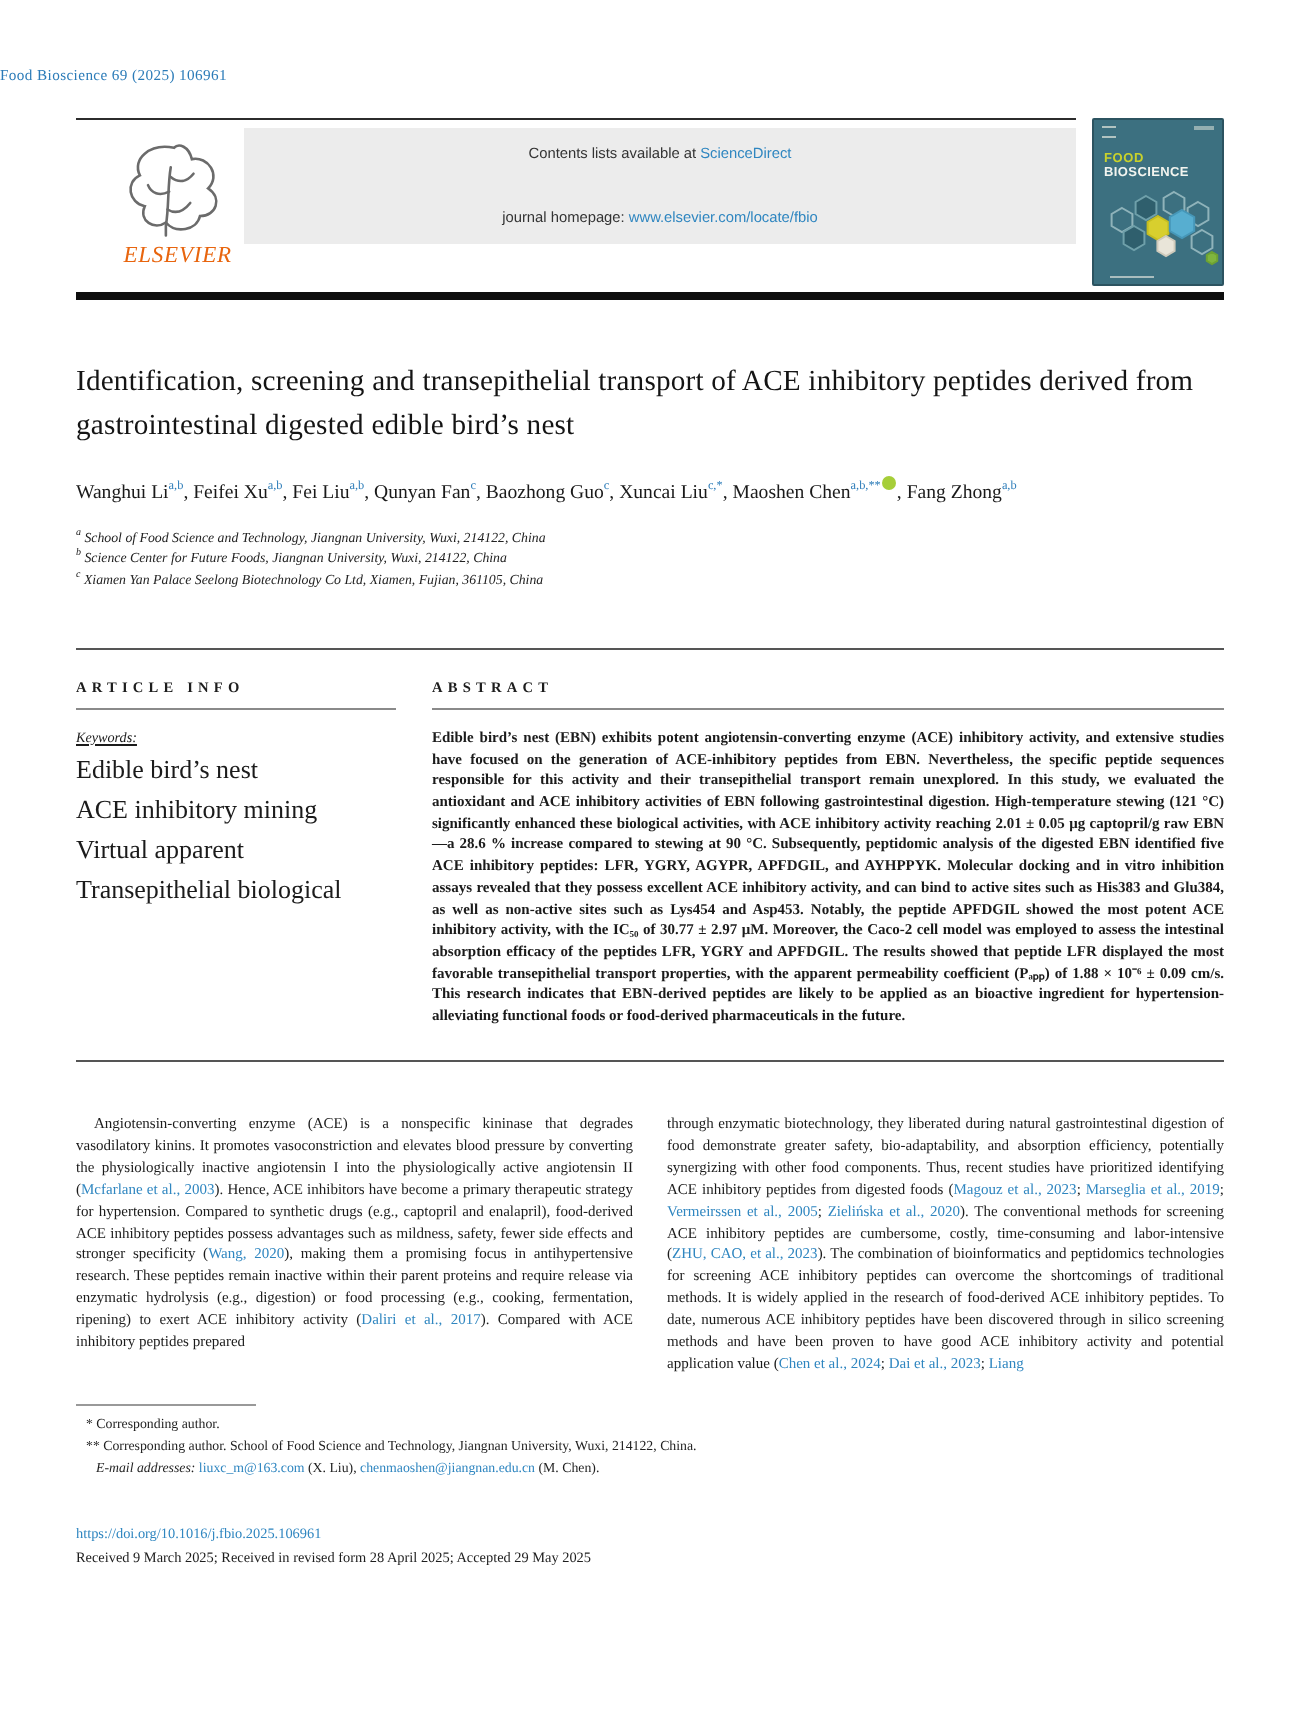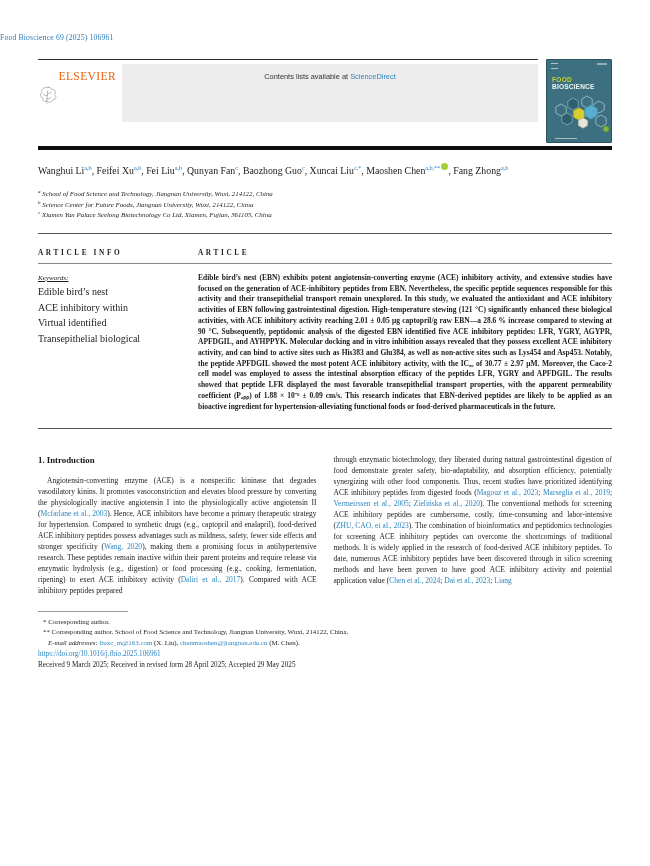--- a/index.html
+++ b/index.html
@@ -10,21 +10,21 @@
     position:relative; overflow:hidden;
   }
   .content { padding:0 38px; }
 
   
   .citation { padding-top:33px; text-align:left; font-size:7.6px; color:#2b7bb8; letter-spacing:0.2px; }
 
   
   .masthead { display:flex; margin-top:17px; align-items:flex-start; }
   .masthead-main { flex:1; border-top:1.5px solid #2c2c2c; padding-top:4px; display:flex; }
-  .logo-block { width:78px; display:flex; flex-direction:row; align-items:flex-start; padding-top:5px; }
+  .logo-block { width:78px; display:flex; flex-direction:column; align-items:flex-end; padding-top:5px;font-style:italic; }
   .tree-svg { width:58px; height:52px; }
   .logo-text { font-size:11.5px; color:#e8650e; letter-spacing:0.4px; margin-top:1px; }
   .journal-box {
     flex:1; background:#ececec; margin-left:6px; height:58px;
     display:flex; flex-direction:column; justify-content:space-between;
     text-align:center; padding:8px 8px 9px;
   }
   .contents-line, .homepage-line { font-family:"Liberation Sans", sans-serif; font-size:7.4px; color:#333; }
   .journal-name { font-size:16px; color:#101010; letter-spacing:0.2px; }
   .seg-link { color:#2f86c0; }
@@ -53,46 +53,46 @@
   .orcid {
     display:inline-block; width:7px; height:7px; border-radius:50%;
     background:#a6ce39; vertical-align:super; margin-left:1px;
   }
   .affiliations { margin-top:9px; }
   .affil { font-size:6.9px; font-style:italic; line-height:1.55; color:#222; }
   .affil sup { font-size:5px; font-style:italic; vertical-align:super; line-height:0; }
 
   
   .info-abstract {
-    margin-top:12px; border-top:1px solid #555; border-bottom:1px solid #555;
-    display:flex; padding:14px 0 16px;
+    margin-top:27px; border-top:1px solid #555; border-bottom:1px solid #555;
+    display:flex; gap:18px; padding:14px 0 16px;
   }
   .info-col { width:160px; flex:none; }
   .abs-col { flex:1; }
   .block-heading { font-size:7.3px; font-weight:bold; letter-spacing:2.6px; color:#1d1d1d; }
   .heading-rule { border-top:1px solid #8a8a8a; margin-top:6px; margin-bottom:9px; }
   .kw-label { font-size:7.1px; font-style:italic; line-height:1.55;text-decoration:underline; }
-  .kw { font-size:10px; line-height:1.55; }
+  .kw { font-size:13px; line-height:1.55; }
   .abs-text { font-size:7.5px; line-height:1.43; text-align:justify; color:#1b1b1b;font-weight:bold; }
 
   
   .intro-cols { margin-top:26px; display:flex; gap:17px; }
   .intro-cols .col { flex:1; min-width:0; }
   .sec-heading { font-size:8.8px; font-weight:bold; color:#151515; margin-bottom:11px; }
   .body-text { font-size:7.5px; line-height:1.46; text-align:justify; color:#1b1b1b; }
   .indent { text-indent:9px; }
 
   
   .footnotes { margin-top:14px; }
   .fn-rule { width:90px; border-top:1px solid #999; margin-bottom:5px; }
   .fn { font-size:6.9px; line-height:1.55; padding-left:5px; color:#1f1f1f; }
   .fn-email { padding-left:10px; }
 
   
-  .publication { }
+  .publication { margin-top:22px; }
   .doi { font-size:7.2px; line-height:1.6; }
   .pub-line { font-size:7.2px; line-height:1.6; color:#1d1d1d; }
 </style>
 </head>
 <body>
 
 <div class="page">
   <div class="citation">Food Bioscience 69 (2025) 106961</div>
 
   <div class="content">
@@ -106,20 +106,21 @@
               <path d="M33 18 C31 30, 32 42, 30 54 L30 60"></path>
               <path d="M33 24 C38 28, 43 27, 47 22"></path>
               <path d="M32 33 C26 36, 21 34, 19 29"></path>
               <path d="M31 44 C36 47, 41 45, 45 40"></path>
             </g>
           </svg>
           <div class="logo-text">ELSEVIER</div>
         </div>
         <div class="journal-box">
           <div class="contents-line"><span>Contents lists available at </span><span class="seg-link">ScienceDirect</span></div>
+          <div class="homepage-line"><span>journal homepage: </span><span class="seg-link">www.elsevier.com/locate/fbio</span></div>
         </div>
       </div>
       <div class="cover">
         <div class="cover-mark-tl"></div>
         <div class="cover-mark-tr"></div>
         <div class="cover-title">
           <div class="cover-food">FOOD</div>
           <div class="cover-bio">BIOSCIENCE</div>
         </div>
         <svg class="cover-hexes" viewBox="0 0 66 44">
@@ -134,51 +135,51 @@
             <polygon points="36,28 40.3,30.5 40.3,35.5 36,38 31.7,35.5 31.7,30.5" fill="#e9e5d9" stroke="#cfcabb"></polygon>
             <polygon points="54,25 59.2,28 59.2,34 54,37 48.8,34 48.8,28" fill="none" stroke="#8fb3ba"></polygon>
             <polygon points="59,36 61.6,37.5 61.6,40.5 59,42 56.4,40.5 56.4,37.5" fill="#7fb53e" stroke="#6da232"></polygon>
           </g>
         </svg>
         <div class="cover-mark-bottom"></div>
       </div>
     </div>
     <div class="black-bar"></div>
 
+    <h1 class="title">Identification, screening and transepithelial transport of ACE inhibitory peptides derived from gastrointestinal digested edible bird’s nest</h1>
 
     <div class="authors">
       <span><span>Wanghui Li</span><sup class="auth-sup">a,b</sup><span>, </span></span><span><span>Feifei Xu</span><sup class="auth-sup">a,b</sup><span>, </span></span><span><span>Fei Liu</span><sup class="auth-sup">a,b</sup><span>, </span></span><span><span>Qunyan Fan</span><sup class="auth-sup">c</sup><span>, </span></span><span><span>Baozhong Guo</span><sup class="auth-sup">c</sup><span>, </span></span><span><span>Xuncai Liu</span><sup class="auth-sup">c,*</sup><span>, </span></span><span><span>Maoshen Chen</span><sup class="auth-sup">a,b,**</sup><span class="orcid"></span><span>, </span></span><span><span>Fang Zhong</span><sup class="auth-sup">a,b</sup><span></span></span>
     </div>
 
     <div class="affiliations">
       <div class="affil"><sup>a</sup><span> School of Food Science and Technology, Jiangnan University, Wuxi, 214122, China</span></div>
       <div class="affil"><sup>b</sup><span> Science Center for Future Foods, Jiangnan University, Wuxi, 214122, China</span></div>
       <div class="affil"><sup>c</sup><span> Xiamen Yan Palace Seelong Biotechnology Co Ltd, Xiamen, Fujian, 361105, China</span></div>
     </div>
 
     <div class="info-abstract">
       <div class="info-col">
         <div class="block-heading">ARTICLE INFO</div>
         <div class="heading-rule"></div>
         <div class="kw-label">Keywords:</div>
         <div class="kw">Edible bird’s nest</div>
-        <div class="kw">ACE inhibitory within</div>
-        <div class="kw">Virtual identified</div>
+        <div class="kw">ACE inhibitory mining</div>
+        <div class="kw">Virtual apparent</div>
         <div class="kw">Transepithelial biological</div>
       </div>
       <div class="abs-col">
-        <div class="block-heading">ARTICLE</div>
+        <div class="block-heading">ABSTRACT</div>
         <div class="heading-rule"></div>
         <p class="abs-text">Edible bird’s nest (EBN) exhibits potent angiotensin-converting enzyme (ACE) inhibitory activity, and extensive studies have focused on the generation of ACE-inhibitory peptides from EBN. Nevertheless, the specific peptide sequences responsible for this activity and their transepithelial transport remain unexplored. In this study, we evaluated the antioxidant and ACE inhibitory activities of EBN following gastrointestinal digestion. High-temperature stewing (121 °C) significantly enhanced these biological activities, with ACE inhibitory activity reaching 2.01 ± 0.05 μg captopril/g raw EBN—a 28.6 % increase compared to stewing at 90 °C. Subsequently, peptidomic analysis of the digested EBN identified five ACE inhibitory peptides: LFR, YGRY, AGYPR, APFDGIL, and AYHPPYK. Molecular docking and in vitro inhibition assays revealed that they possess excellent ACE inhibitory activity, and can bind to active sites such as His383 and Glu384, as well as non-active sites such as Lys454 and Asp453. Notably, the peptide APFDGIL showed the most potent ACE inhibitory activity, with the IC₅₀ of 30.77 ± 2.97 μM. Moreover, the Caco-2 cell model was employed to assess the intestinal absorption efficacy of the peptides LFR, YGRY and APFDGIL. The results showed that peptide LFR displayed the most favorable transepithelial transport properties, with the apparent permeability coefficient (Pₐₚₚ) of 1.88 × 10⁻⁶ ± 0.09 cm/s. This research indicates that EBN-derived peptides are likely to be applied as an bioactive ingredient for hypertension-alleviating functional foods or food-derived pharmaceuticals in the future.</p>
       </div>
     </div>
 
     <div class="intro-cols">
       <div class="col">
-        <h2 class="sec-heading">1. Introduction</h2>
         <p class="body-text indent"><span>Angiotensin-converting enzyme (ACE) is a nonspecific kininase that degrades vasodilatory kinins. It promotes vasoconstriction and elevates blood pressure by converting the physiologically inactive angiotensin I into the physiologically active angiotensin II (</span><span class="seg-link">Mcfarlane et al., 2003</span><span>). Hence, ACE inhibitors have become a primary therapeutic strategy for hypertension. Compared to synthetic drugs (e.g., captopril and enalapril), food-derived ACE inhibitory peptides possess advantages such as mildness, safety, fewer side effects and stronger specificity (</span><span class="seg-link">Wang, 2020</span><span>), making them a promising focus in antihypertensive research. These peptides remain inactive within their parent proteins and require release via enzymatic hydrolysis (e.g., digestion) or food processing (e.g., cooking, fermentation, ripening) to exert ACE inhibitory activity (</span><span class="seg-link">Daliri et al., 2017</span><span>). Compared with ACE inhibitory peptides prepared</span></p>
       </div>
       <div class="col">
         <p class="body-text"><span>through enzymatic biotechnology, they liberated during natural gastrointestinal digestion of food demonstrate greater safety, bio-adaptability, and absorption efficiency, potentially synergizing with other food components. Thus, recent studies have prioritized identifying ACE inhibitory peptides from digested foods (</span><span class="seg-link">Magouz et al., 2023</span><span>; </span><span class="seg-link">Marseglia et al., 2019</span><span>; </span><span class="seg-link">Vermeirssen et al., 2005</span><span>; </span><span class="seg-link">Zielińska et al., 2020</span><span>). The conventional methods for screening ACE inhibitory peptides are cumbersome, costly, time-consuming and labor-intensive (</span><span class="seg-link">ZHU, CAO, et al., 2023</span><span>). The combination of bioinformatics and peptidomics technologies for screening ACE inhibitory peptides can overcome the shortcomings of traditional methods. It is widely applied in the research of food-derived ACE inhibitory peptides. To date, numerous ACE inhibitory peptides have been discovered through in silico screening methods and have been proven to have good ACE inhibitory activity and potential application value (</span><span class="seg-link">Chen et al., 2024</span><span>; </span><span class="seg-link">Dai et al., 2023</span><span>; </span><span class="seg-link">Liang</span></p>
       </div>
     </div>
 
     <div class="footnotes">
       <div class="fn-rule"></div>
       <div class="fn">* Corresponding author.</div>

